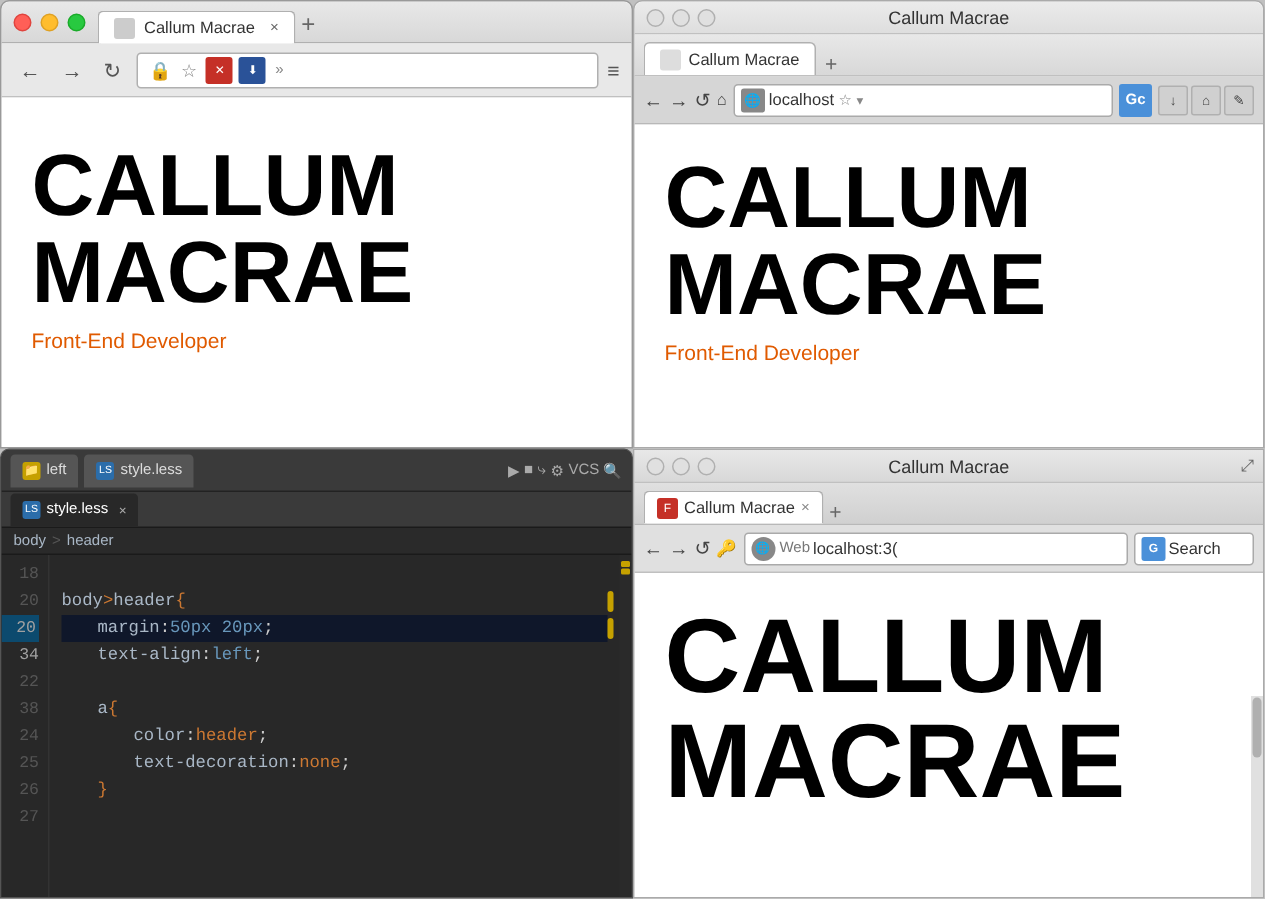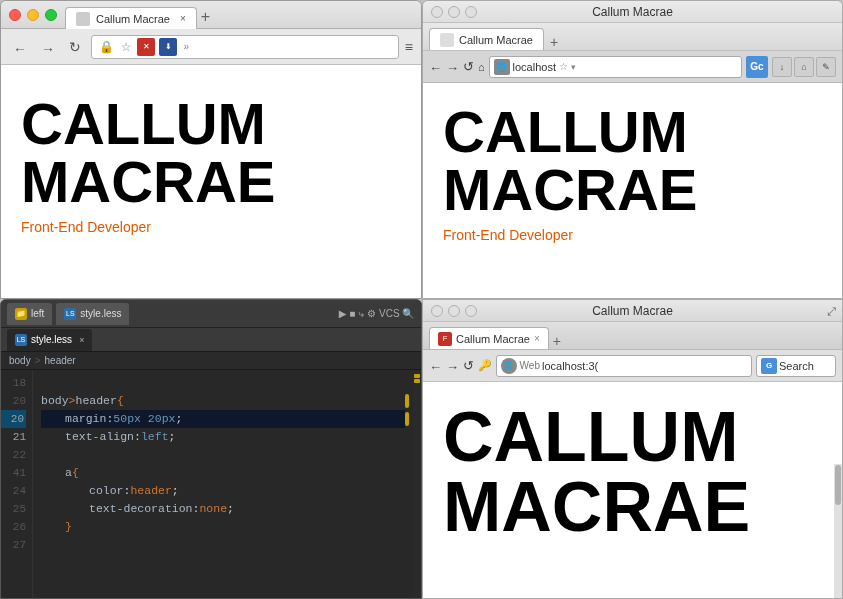--- a/index.html
+++ b/index.html
@@ -534,23 +534,23 @@
   <div class="breadcrumb-row">
     <span style="color:#a9b7c6;">body</span>
     <span class="bc-sep"> &gt; </span>
     <span style="color:#a9b7c6;">header</span>
   </div>
   <div class="editor-area">
     <div class="line-numbers">
       <span>18</span>
       <span>20</span>
       <span style="color:#a0a0a0;background:#0c4a6e;display:block;padding-right:2px;">20</span>
-      <span style="color:#a0a0a0;">21</span>
+      <span style="color:#a0a0a0;">34</span>
       <span>22</span>
-      <span>41</span>
+      <span>38</span>
       <span>24</span>
       <span>25</span>
       <span>26</span>
       <span>27</span>
     </div>
     <div class="code-content">
       <div class="code-line">&nbsp;</div>
       <div class="code-line">
         <span class="sel">body</span>
         <span class="punc"> &gt; </span>

